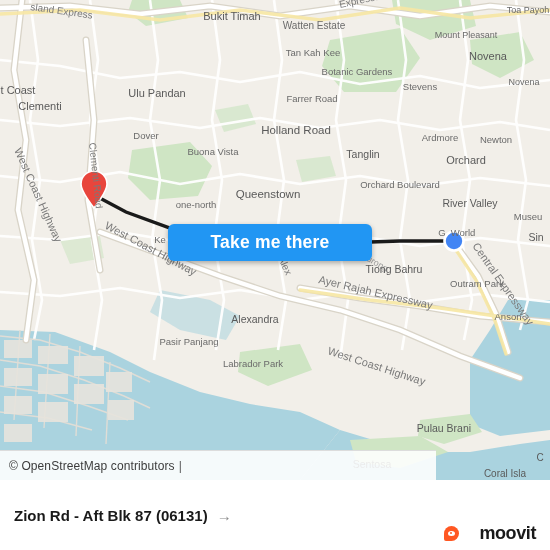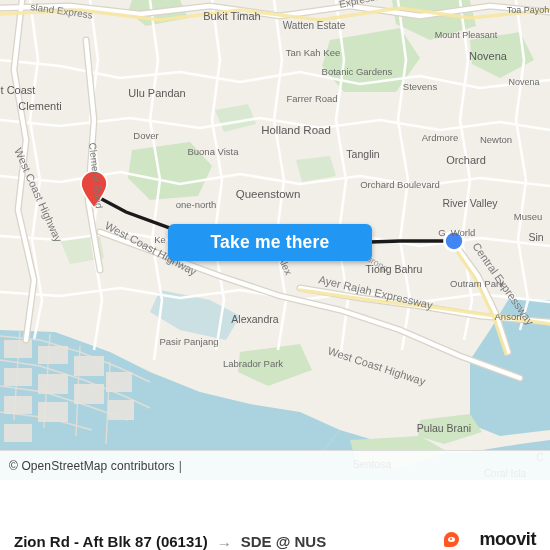--- a/index.html
+++ b/index.html
@@ -22,21 +22,21 @@
     width: 550px; height: 480px;
     background: #f2efe9;
     overflow: hidden;
   }
   #map svg { display: block; }
 
   
   #attribution {
     position: absolute;
     left: 0; bottom: 0;
-    width: 550px;
+    width: 436px;
     height: 30px;
     background: rgba(255,255,255,0.88);
     border-top: 1px solid #dcdcdc;
     display: flex;
     align-items: center;
     padding-left: 9px;
     font-size: 12px;
     color: #3c3c3c;
     letter-spacing: 0.1px;
   }
@@ -60,21 +60,21 @@
     letter-spacing: 0.2px;
   }
 
   
   #bottombar {
     position: absolute;
     left: 0; top: 480px;
     width: 550px; height: 70px;
     background: #fff;
     display: flex;
-    align-items: flex-end;
+    align-items: center;
     padding: 0 14px;
   }
   #route {
     display: flex;
     align-items: center;
     flex: 1 1 auto;
     min-width: 0;
   }
   #origin {
     font-size: 15px;
@@ -313,20 +313,19 @@
     <div id="attribution">
       <span>© OpenStreetMap contributors</span>
       <span class="sep">|</span>
     </div>
   </div>
 
   <div id="bottombar">
     <div id="route">
       <span id="origin">Zion Rd - Aft Blk 87 (06131)</span>
       <span id="arrow">→</span>
-      <span id="dest">SDE @ NUS</span>
     </div>
     <div id="brand">
       <span class="bubble"></span>
       <span class="word">moovit</span>
     </div>
   </div>
 </div>
 
 </body></html>

